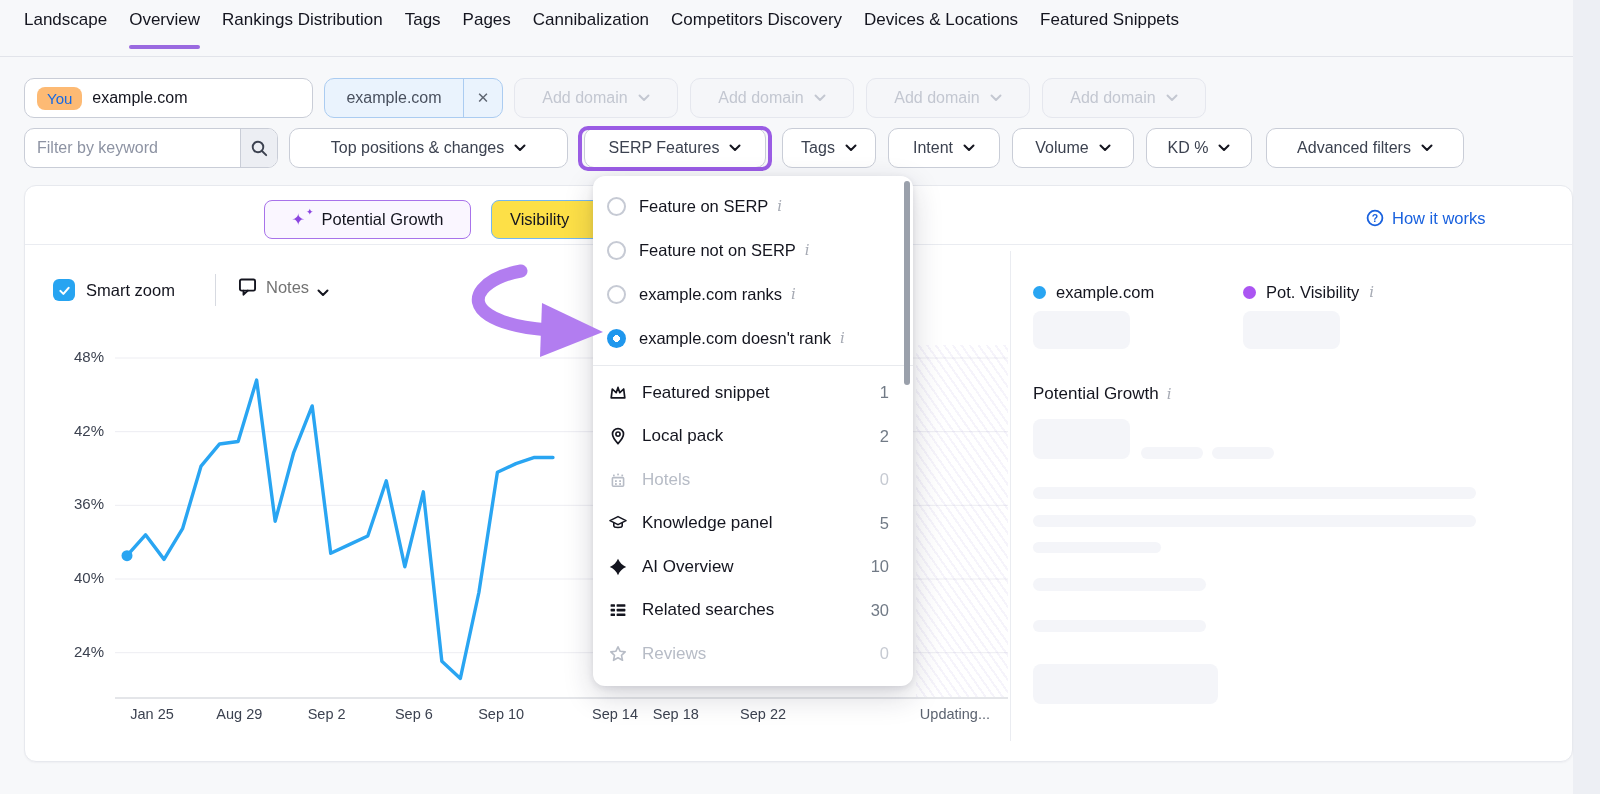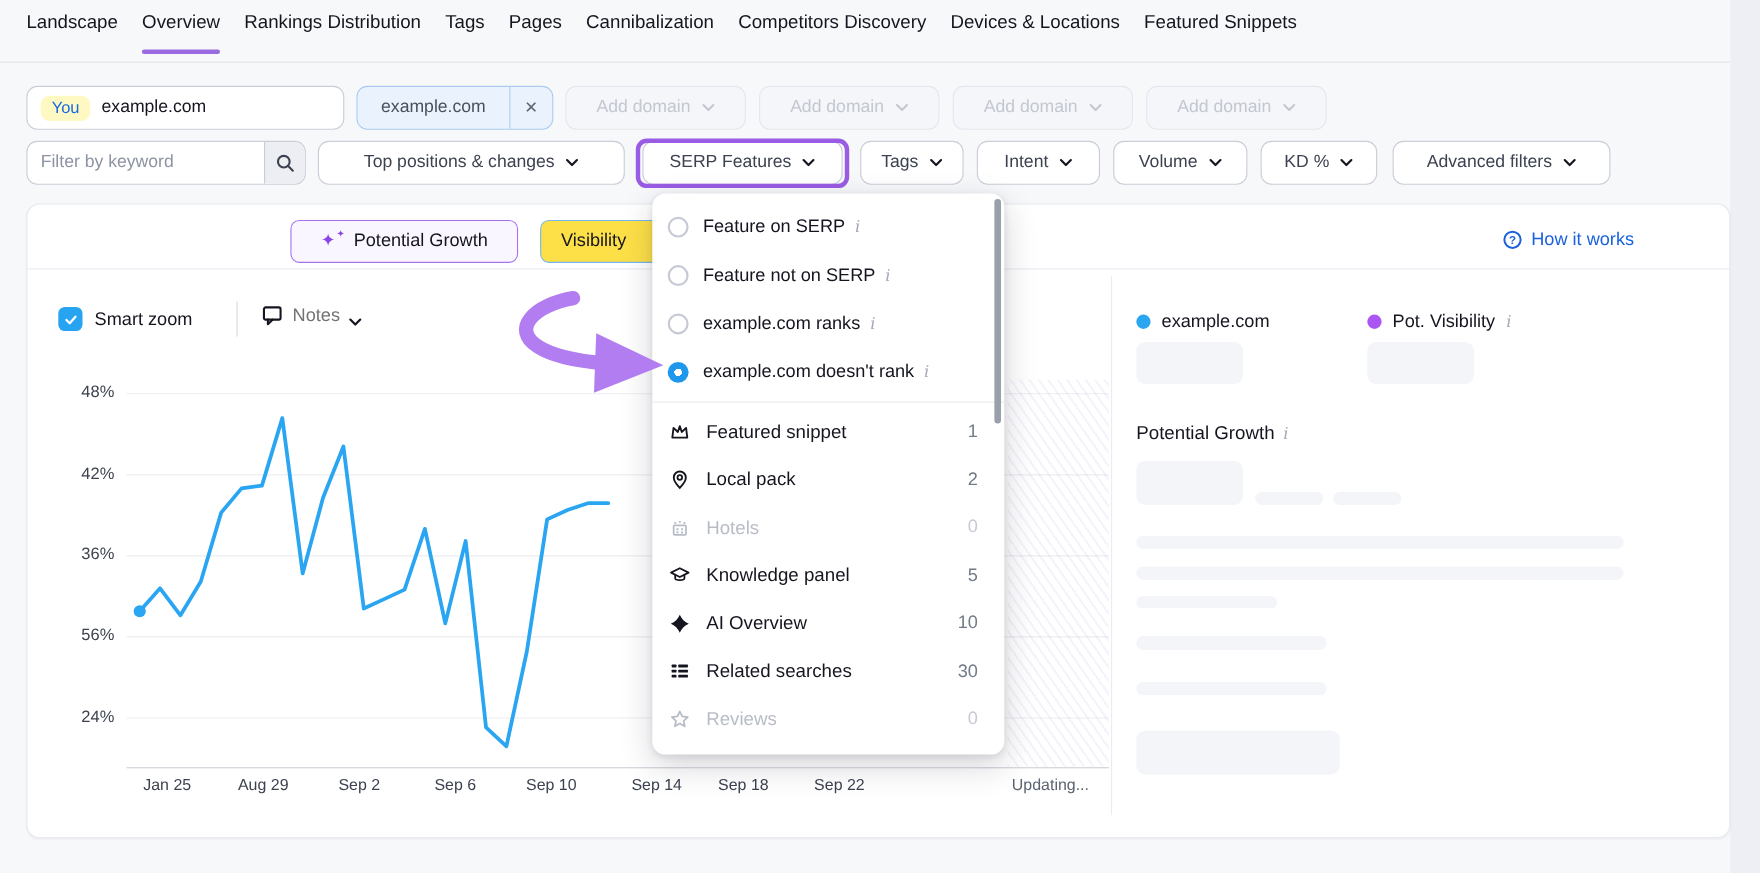--- a/index.html
+++ b/index.html
@@ -13,21 +13,21 @@
   
   .topnav { position:absolute; left:0; top:0; width:1573px; height:57px; border-bottom:1px solid #e2e4ea;
             display:flex; align-items:center; gap:22px; padding:0 0 16px 24px; }
   .nav-item { font-size:17px; color:#14151f; cursor:pointer; position:relative; height:57px; display:flex; align-items:center; white-space:nowrap; }
   .nav-item.active::after { content:""; position:absolute; left:0; right:0; bottom:0; height:4px; border-radius:3px; background:#9a6ae0; }
 
   
   .domain-bar { position:absolute; left:0; top:78px; width:1573px; height:40px; }
   .you-input { position:absolute; left:24px; top:0; width:289px; height:40px; background:#fff; border:1px solid #c9cdd7;
                border-radius:10px; display:flex; align-items:center; gap:10px; padding:0 12px; }
-  .you-pill { background:#fef9c3; color:#1668e3; font-size:15px; padding:3px 10px; border-radius:8px; }
+  .you-pill { background:#fdba74; color:#1668e3; font-size:15px; padding:3px 10px; border-radius:8px; }
   .you-domain { font-size:16px; color:#14151f; }
   .domain-chip { position:absolute; left:324px; top:0; width:179px; height:40px; background:#eaf3fd; border:1px solid #abccf1;
                  border-radius:10px; display:flex; align-items:center; }
   .domain-chip .chip-label { flex:1; text-align:center; font-size:16px; color:#49505e; }
   .domain-chip .chip-sep { width:1px; height:38px; background:#abccf1; }
   .domain-chip .chip-close { width:38px; text-align:center; font-size:15px; color:#5f6672; cursor:pointer; }
   .add-domain { position:absolute; top:0; width:164px; height:40px; background:#f5f6f9; border:1px solid #e5e7ee; border-radius:10px;
                 display:flex; align-items:center; justify-content:center; gap:10px; color:#c3c7d1; font-size:16px; cursor:pointer; }
   .add-domain svg { color:#c3c7d1; }
   .date-btn { position:absolute; left:1336px; top:0; width:204px; height:40px; background:#fff; border:1px solid #c9cdd7;
@@ -278,30 +278,30 @@
         <line x1="115" x2="1008" y1="579.004" y2="579.004" stroke="#ededf2" stroke-width="1"></line>
         <line x1="115" x2="1008" y1="652.672" y2="652.672" stroke="#ededf2" stroke-width="1"></line>
         <line x1="115" x2="1008" y1="698" y2="698" stroke="#c9ccd3" stroke-width="1"></line>
         <polyline points="127,555.6758 145.52,534.8032 164.04,559.3592 182.56,528.6641999999999 201.07999999999998,466.04639999999995 219.6,443.946 238.12,441.49039999999997 256.64,380.1004 275.15999999999997,521.2973999999999 293.68,452.54060000000004 312.2,405.88419999999996 330.72,553.2202 349.24,544.6256000000001 367.76,536.031 386.28,480.78 404.8,566.726 423.32,491.8302 441.84,661.2665999999999 460.36,678.4558 478.88,592.5098 497.4,472.18539999999996 515.9200000000001,463.5908 534.44,457.45180000000005 552.96,457.45180000000005" fill="none" stroke="#29a5f2" stroke-width="3.4" stroke-linejoin="round" stroke-linecap="round"></polyline>
         <circle cx="127" cy="555.6758" r="5.5" fill="#29a5f2"></circle>
       </svg>
     <div id="y-labels">
         <div class="ylab" style="left: 46px; top: 348px;">48%</div>
         <div class="ylab" style="left: 46px; top: 421.668px;">42%</div>
         <div class="ylab" style="left: 46px; top: 495.336px;">36%</div>
-        <div class="ylab" style="left: 46px; top: 569.004px;">56%</div>
+        <div class="ylab" style="left: 46px; top: 569.004px;">40%</div>
         <div class="ylab" style="left: 46px; top: 642.672px;">24%</div>
       </div>
     <div id="x-labels">
         <div class="xlab" style="left: 112px; top: 706px;">Jan 25</div>
         <div class="xlab" style="left: 199.3px; top: 706px;">Aug 29</div>
         <div class="xlab" style="left: 286.6px; top: 706px;">Sep 2</div>
         <div class="xlab" style="left: 373.9px; top: 706px;">Sep 6</div>
         <div class="xlab" style="left: 461.2px; top: 706px;">Sep 10</div>
-        <div class="xlab" style="left: 557px; top: 706px;">Sep 14</div>
+        <div class="xlab" style="left: 575px; top: 706px;">Sep 14</div>
         <div class="xlab" style="left: 635.8px; top: 706px;">Sep 18</div>
         <div class="xlab" style="left: 723.1px; top: 706px;">Sep 22</div>
       </div>
     <div class="updating">Updating...</div>
   </div>
   <div class="stripes"></div>
 
   <div class="serp-highlight"></div>
 
   <div class="dropdown">

